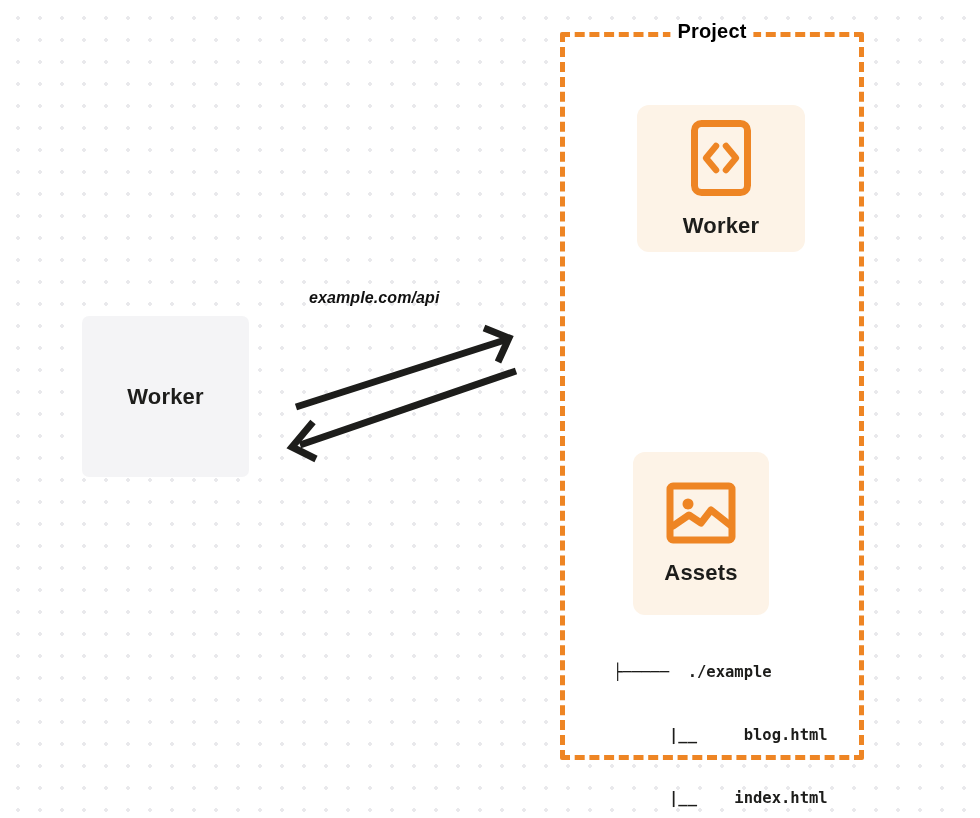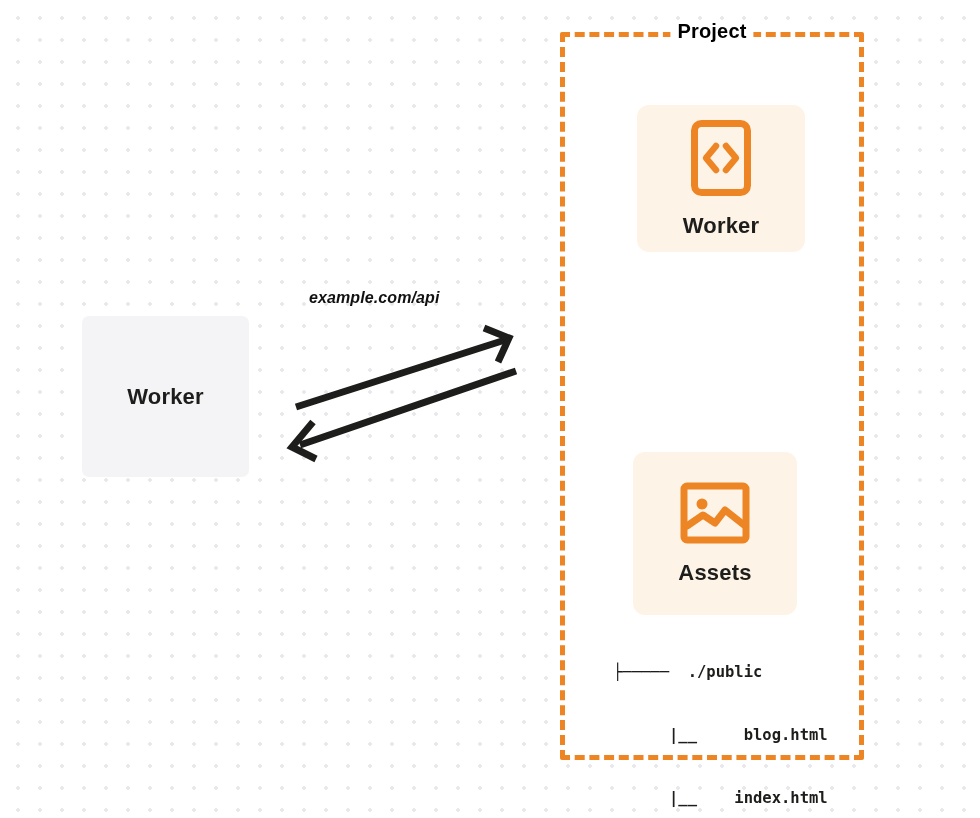--- a/index.html
+++ b/index.html
@@ -99,21 +99,21 @@
   }
   #worker-card {
     left: 72px;
     top: 68px;
     width: 168px;
     height: 147px;
   }
   #assets-card {
     left: 68px;
     top: 415px;
-    width: 164px;
+    width: 136px;
     height: 163px;
   }
   .service-card .card-icon {
     display: block;
     line-height: 0;
     margin-bottom: 16px;
   }
   .service-card .card-label {
     font-size: 22px;
     font-weight: bold;
@@ -179,20 +179,20 @@
         <svg width="70" height="62" viewBox="0 0 70 62">
           <rect x="4" y="4" width="62" height="54" rx="3" ry="3" fill="none" stroke="#ee8524" stroke-width="7"></rect>
           <circle cx="22" cy="22" r="5.5" fill="#ee8524"></circle>
           <polyline points="7,44 23,33 35,41 45,28 64,43" fill="none" stroke="#ee8524" stroke-width="7" stroke-linecap="round" stroke-linejoin="round"></polyline>
         </svg>
       </span>
       <span class="card-label">Assets</span>
     </div>
 
     <div id="file-tree">
-      <span class="tree-row">├─────  ./public</span>
+      <span class="tree-row">├─────  ./example</span>
       <span class="tree-row">      |__     blog.html</span>
       <span class="tree-row">      |__    index.html</span>
       
     </div>
 
   </div>
 </div>
 
 </body></html>

